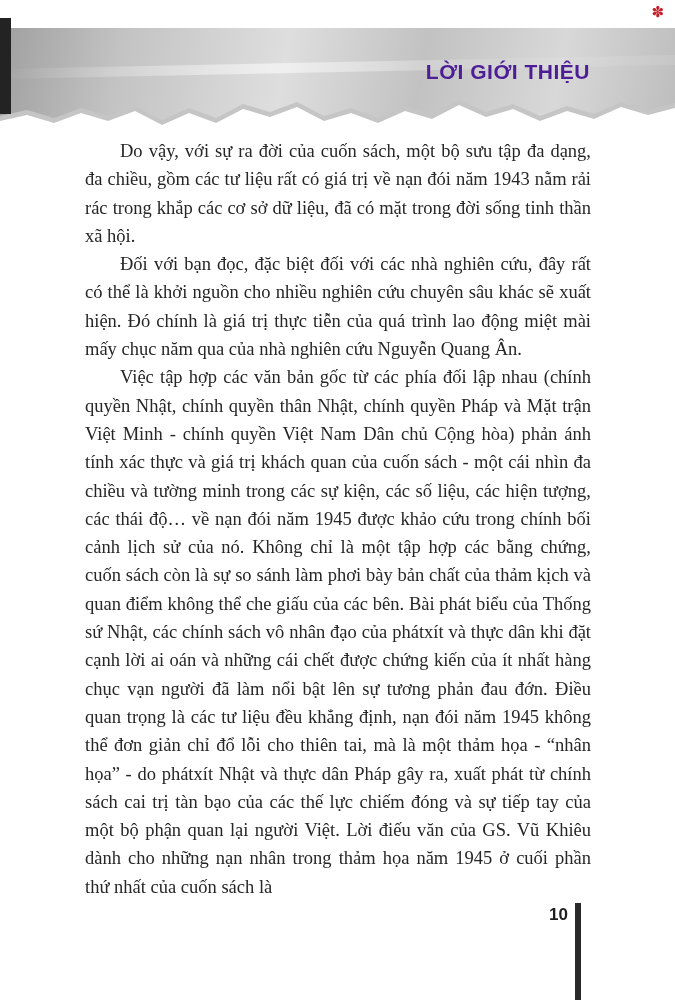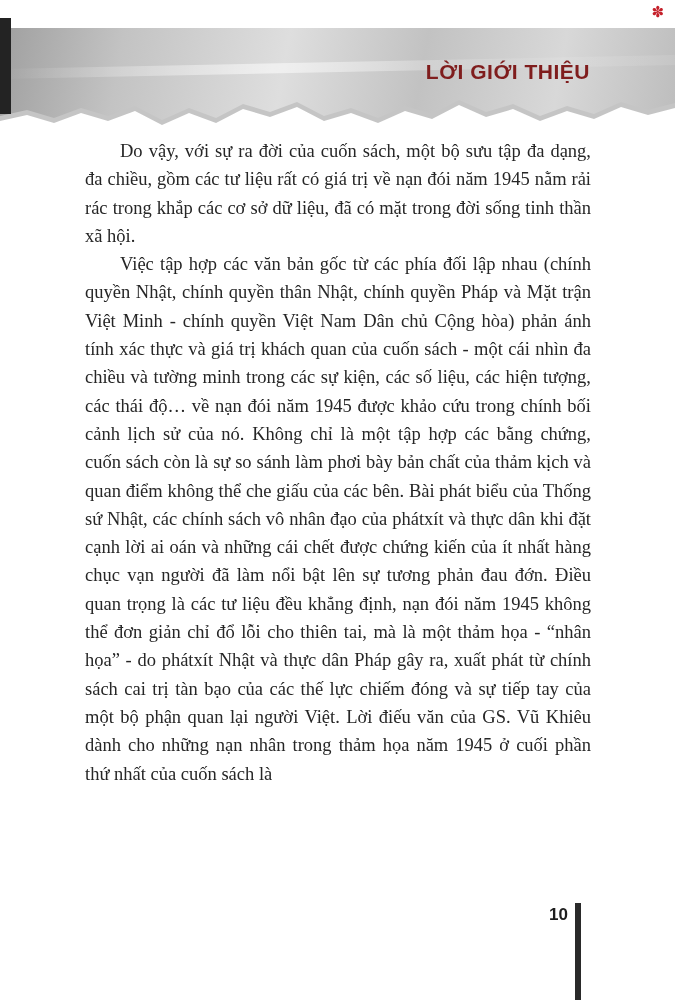--- a/index.html
+++ b/index.html
@@ -55,21 +55,21 @@
   }
 
   .chapter-title {
     position: absolute;
     top: 60px;
     right: 85px;
     font-family: "Liberation Sans", sans-serif;
     font-weight: 700;
     font-size: 21px;
     letter-spacing: 0.5px;
-    color: #7f1d1d;
+    color: #4c1d95;
     z-index: 3;
   }
 
   
   .left-edge-bar {
     position: absolute;
     left: 0;
     top: 18px;
     width: 11px;
     height: 96px;
@@ -133,18 +133,19 @@
   </div>
 </div>
 
 <div class="left-edge-bar"></div>
 
 <div class="flower-icon">✽</div>
 
 <div class="chapter-title">LỜI GIỚI THIỆU</div>
 
 <div class="body-text">
-  <p>Do vậy, với sự ra đời của cuốn sách, một bộ sưu tập đa dạng, đa chiều, gồm các tư liệu rất có giá trị về nạn đói năm 1945 nằm rải rác trong khắp các cơ sở dữ liệu, đã có mặt trong đời sống tinh thần xã hội.</p>
+  <p>Do vậy, với sự ra đời của cuốn sách, một bộ sưu tập đa dạng, đa chiều, gồm các tư liệu rất có giá trị về nạn đói năm 1943 nằm rải rác trong khắp các cơ sở dữ liệu, đã có mặt trong đời sống tinh thần xã hội.</p>
+  <p>Đối với bạn đọc, đặc biệt đối với các nhà nghiên cứu, đây rất có thể là khởi nguồn cho nhiều nghiên cứu chuyên sâu khác sẽ xuất hiện. Đó chính là giá trị thực tiễn của quá trình lao động miệt mài mấy chục năm qua của nhà nghiên cứu Nguyễn Quang Ân.</p>
   <p>Việc tập hợp các văn bản gốc từ các phía đối lập nhau (chính quyền Nhật, chính quyền thân Nhật, chính quyền Pháp và Mặt trận Việt Minh - chính quyền Việt Nam Dân chủ Cộng hòa) phản ánh tính xác thực và giá trị khách quan của cuốn sách - một cái nhìn đa chiều và tường minh trong các sự kiện, các số liệu, các hiện tượng, các thái độ… về nạn đói năm 1945 được khảo cứu trong chính bối cảnh lịch sử của nó. Không chỉ là một tập hợp các bằng chứng, cuốn sách còn là sự so sánh làm phơi bày bản chất của thảm kịch và quan điểm không thể che giấu của các bên. Bài phát biểu của Thống sứ Nhật, các chính sách vô nhân đạo của phátxít và thực dân khi đặt cạnh lời ai oán và những cái chết được chứng kiến của ít nhất hàng chục vạn người đã làm nổi bật lên sự tương phản đau đớn. Điều quan trọng là các tư liệu đều khẳng định, nạn đói năm 1945 không thể đơn giản chỉ đổ lỗi cho thiên tai, mà là một thảm họa - “nhân họa” - do phátxít Nhật và thực dân Pháp gây ra, xuất phát từ chính sách cai trị tàn bạo của các thế lực chiếm đóng và sự tiếp tay của một bộ phận quan lại người Việt. Lời điếu văn của GS. Vũ Khiêu dành cho những nạn nhân trong thảm họa năm 1945 ở cuối phần thứ nhất của cuốn sách là</p>
 </div>
 
 <div class="page-number">10</div>
 <div class="page-edge-bar"></div>
 
 </body></html>

